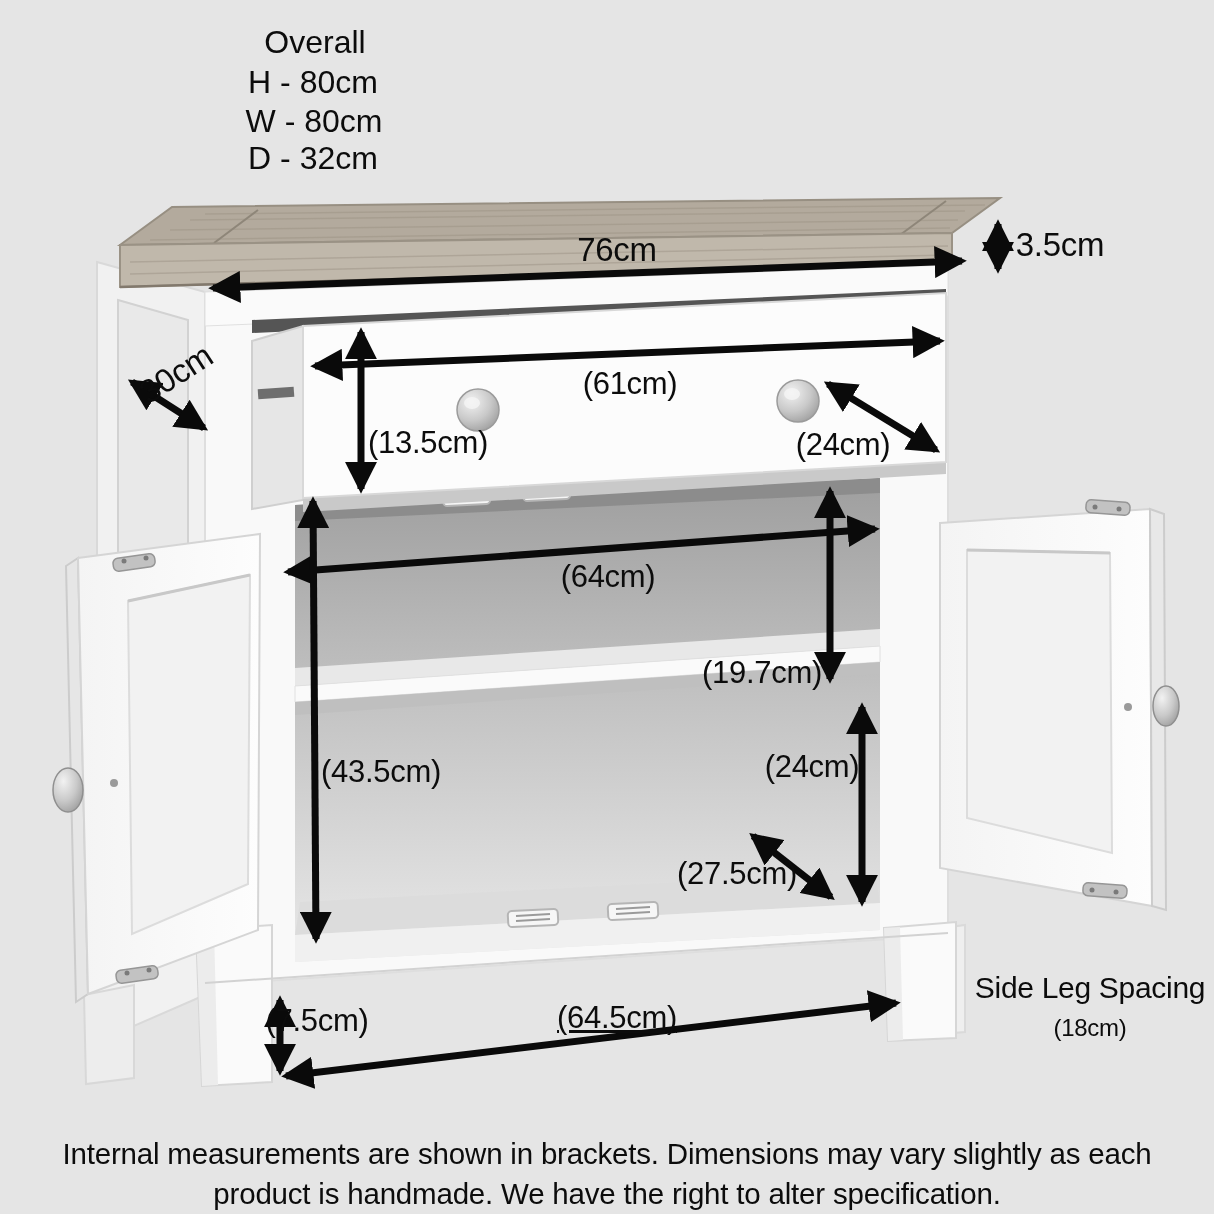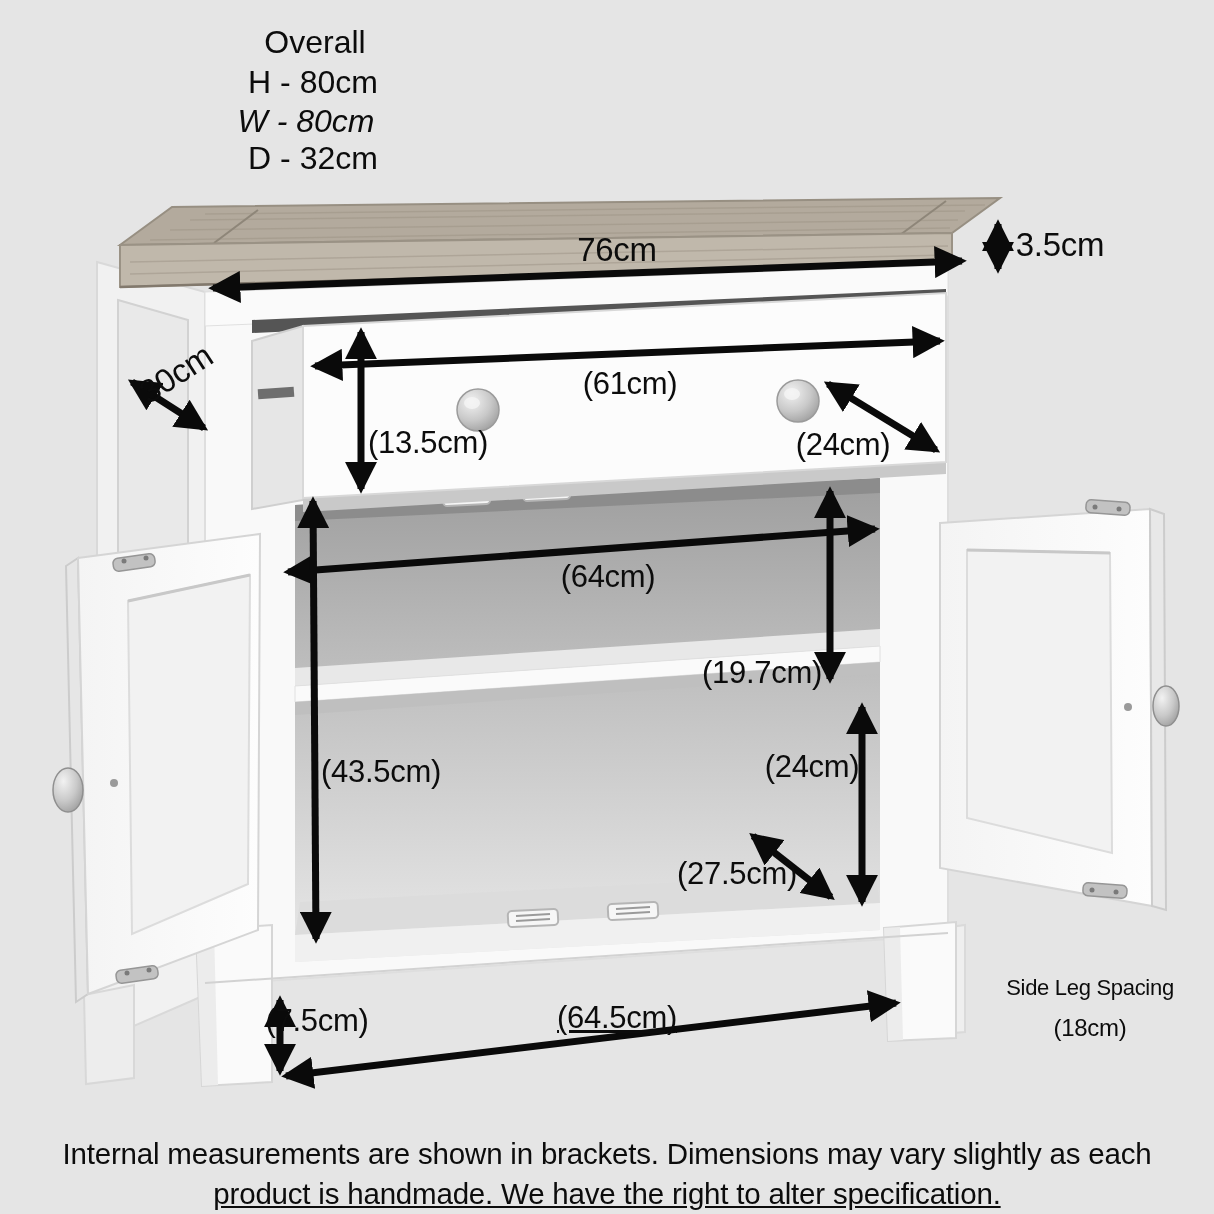--- a/index.html
+++ b/index.html
@@ -184,35 +184,35 @@
       <line x1="313" y1="501" x2="316" y2="939" marker-start="url(#ah)" marker-end="url(#ah)"></line>
       <line x1="862" y1="707" x2="862" y2="902" marker-start="url(#ah)" marker-end="url(#ah)"></line>
       <line x1="753" y1="836" x2="831" y2="897" marker-start="url(#ah)" marker-end="url(#ah)"></line>
       <line x1="280" y1="1000" x2="280" y2="1071" marker-start="url(#ah)" marker-end="url(#ah)"></line>
       <line x1="286" y1="1076" x2="896" y2="1003" marker-start="url(#ah)" marker-end="url(#ah)"></line>
     </g>
   </svg>
 
   <div class="overall-line" style="left:315px;top:42px;">Overall</div>
   <div class="overall-line" style="left:313px;top:82px;">H - 80cm</div>
-  <div class="overall-line" style="left:306px;top:121px;font-style:italic;">W - 80cm</div>
+  <div class="overall-line" style="left:314px;top:121px;">W - 80cm</div>
   <div class="overall-line" style="left:313px;top:158px;text-align:right;">D - 32cm</div>
 
   <div class="dim-label big" style="left:617px;top:250px;">76cm</div>
   <div class="dim-label big" style="left:1060px;top:245px;">3.5cm</div>
   <div class="dim-label big rot" style="left:176px;top:374px;">30cm</div>
   <div class="dim-label" style="left:630px;top:384px;">(61cm)</div>
   <div class="dim-label" style="left:428px;top:443px;">(13.5cm)</div>
   <div class="dim-label" style="left:843px;top:445px;">(24cm)</div>
   <div class="dim-label" style="left:608px;top:577px;">(64cm)</div>
   <div class="dim-label" style="left:762px;top:630px;margin-top:43px;">(19.7cm)</div>
   <div class="dim-label" style="left:381px;top:772px;">(43.5cm)</div>
   <div class="dim-label" style="left:812px;top:767px;">(24cm)</div>
   <div class="dim-label" style="left:737px;top:874px;">(27.5cm)</div>
   <div class="dim-label" style="left:317px;top:1021px;">(7.5cm)</div>
   <div class="dim-label" style="left:617px;top:1018px;text-decoration:underline;">(64.5cm)</div>
-  <div class="dim-label" style="left:1090px;top:988px;font-size:22px;">Side Leg Spacing</div>
+  <div class="dim-label" style="left:1090px;top:988px;font-size:30px;">Side Leg Spacing</div>
   <div class="dim-label" style="left:1090px;top:1028px;font-size:24px;text-align:center;">(18cm)</div>
 
   <div class="footer-line" style="top:1137px;">Internal measurements are shown in brackets. Dimensions may vary slightly as each</div>
-  <div class="footer-line" style="top:1177px;text-decoration:underline;">product is handmade. We have the right to alter specification.</div>
+  <div class="footer-line" style="top:1177px;">product is handmade. We have the right to alter specification.</div>
 
 </div>
 
 </body></html>

